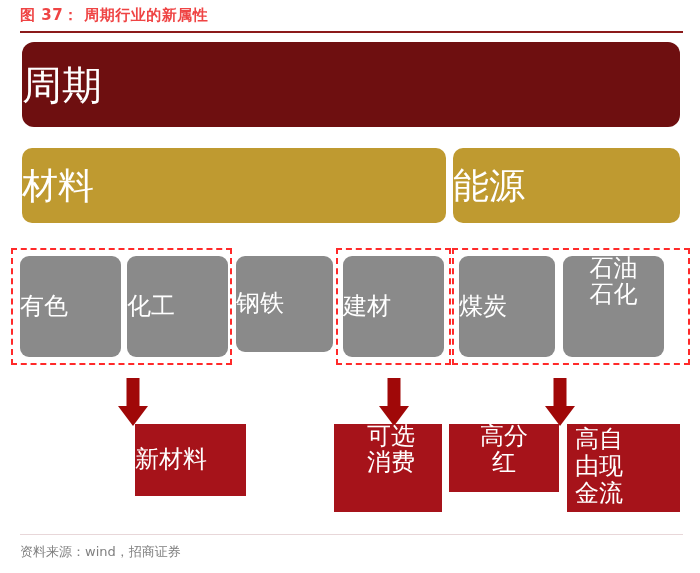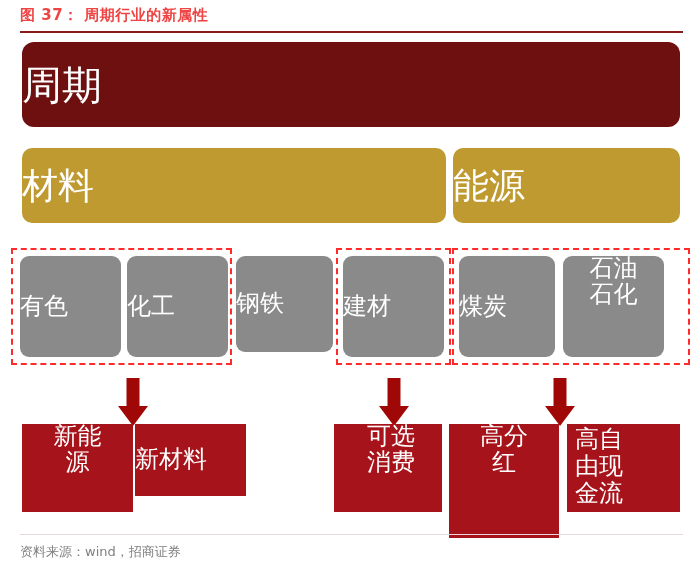--- a/index.html
+++ b/index.html
@@ -198,33 +198,29 @@
   </div>
   <div class="arrow" style="left:379px; top:378px; width:30px; height:48px;">
     <span class="shaft"></span>
     <span class="head"></span>
   </div>
   <div class="arrow" style="left:545px; top:378px; width:30px; height:48px;">
     <span class="shaft"></span>
     <span class="head"></span>
   </div>
 
-  <div class="node level4 two-line" style="left:22px; top:424px; width:111px; height:88px; flex-direction:column;">
-    <span>新能</span>
-    <span>源</span>
-  </div>
   <div class="node level4 two-line" style="left:135px; top:424px; width:111px; height:72px; flex-direction:row;">
     <span>新材</span>
     <span>料</span>
   </div>
   <div class="node level4 two-line" style="left:334px; top:424px; width:108px; height:88px; flex-direction:column;padding-left:6px;">
     <span>可选</span>
     <span>消费</span>
   </div>
-  <div class="node level4 two-line" style="left:449px; top:424px; width:110px; height:114px; flex-direction:column;">
+  <div class="node level4 two-line" style="left:449px; top:424px; width:110px; height:68px; flex-direction:column;">
     <span>高分</span>
     <span>红</span>
   </div>
   <div class="node level4 overflow-text" style="left:567px; top:424px; width:113px; height:88px;">
     <span class="vtext">高自由现金流</span>
   </div>
 
 </div>
 
 <div id="footer-rule"></div>

